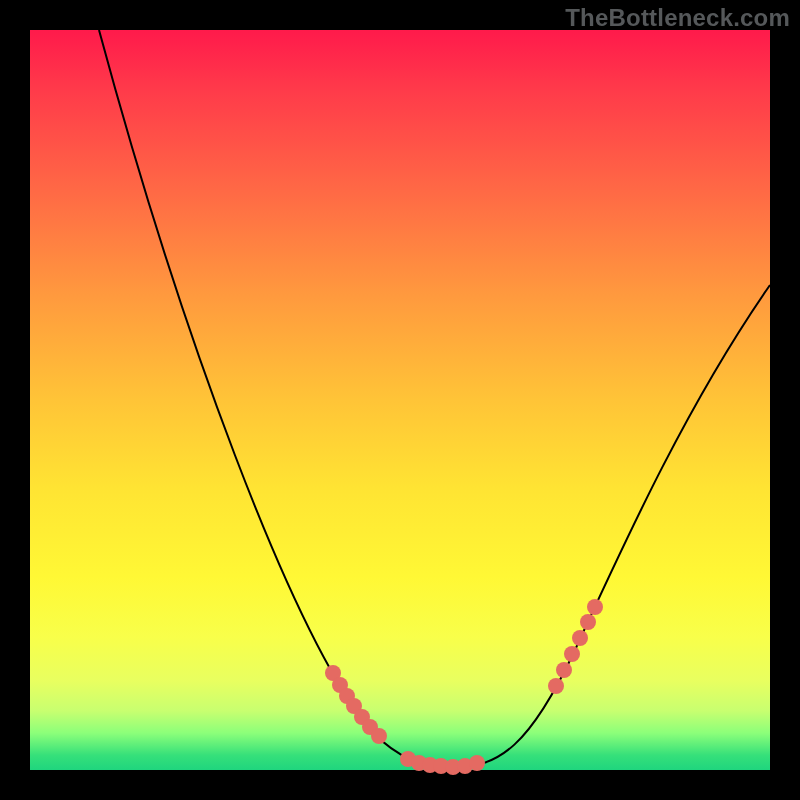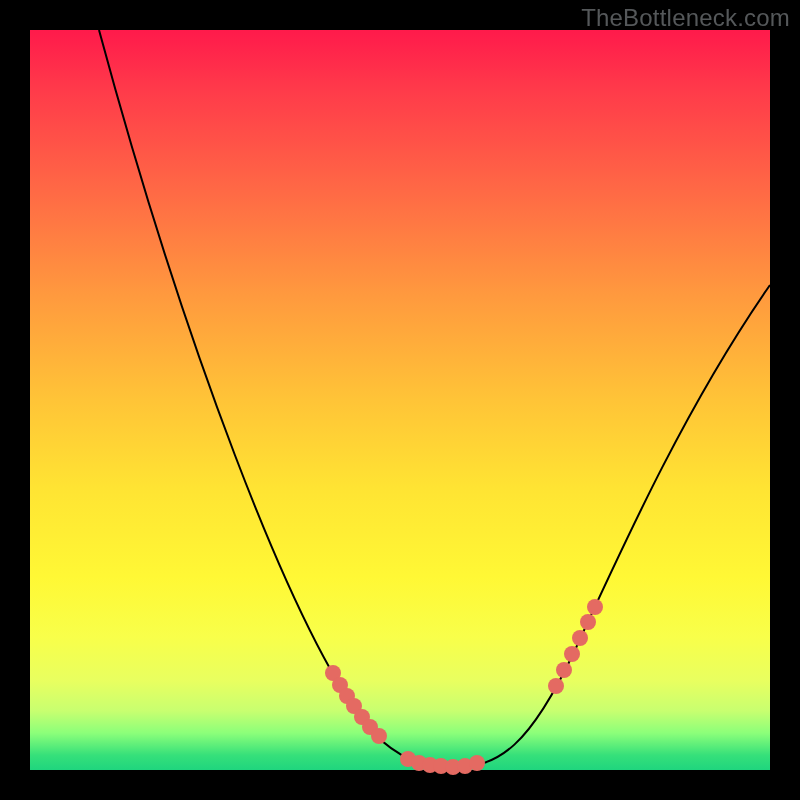--- a/index.html
+++ b/index.html
@@ -57,21 +57,21 @@
   .dot {
     fill: #e46a62;
     stroke: none;
   }
   .watermark {
     position: absolute;
     top: 4px;
     right: 10px;
     color: #55585a;
     font-size: 24px;
-    font-weight: 400;
+    font-weight: 700;
     letter-spacing: 0.2px;
     user-select: none;
   }
 </style>
 </head>
 <body>
 
 <div class="stage">
 
   <div class="watermark">TheBottleneck.com</div>

